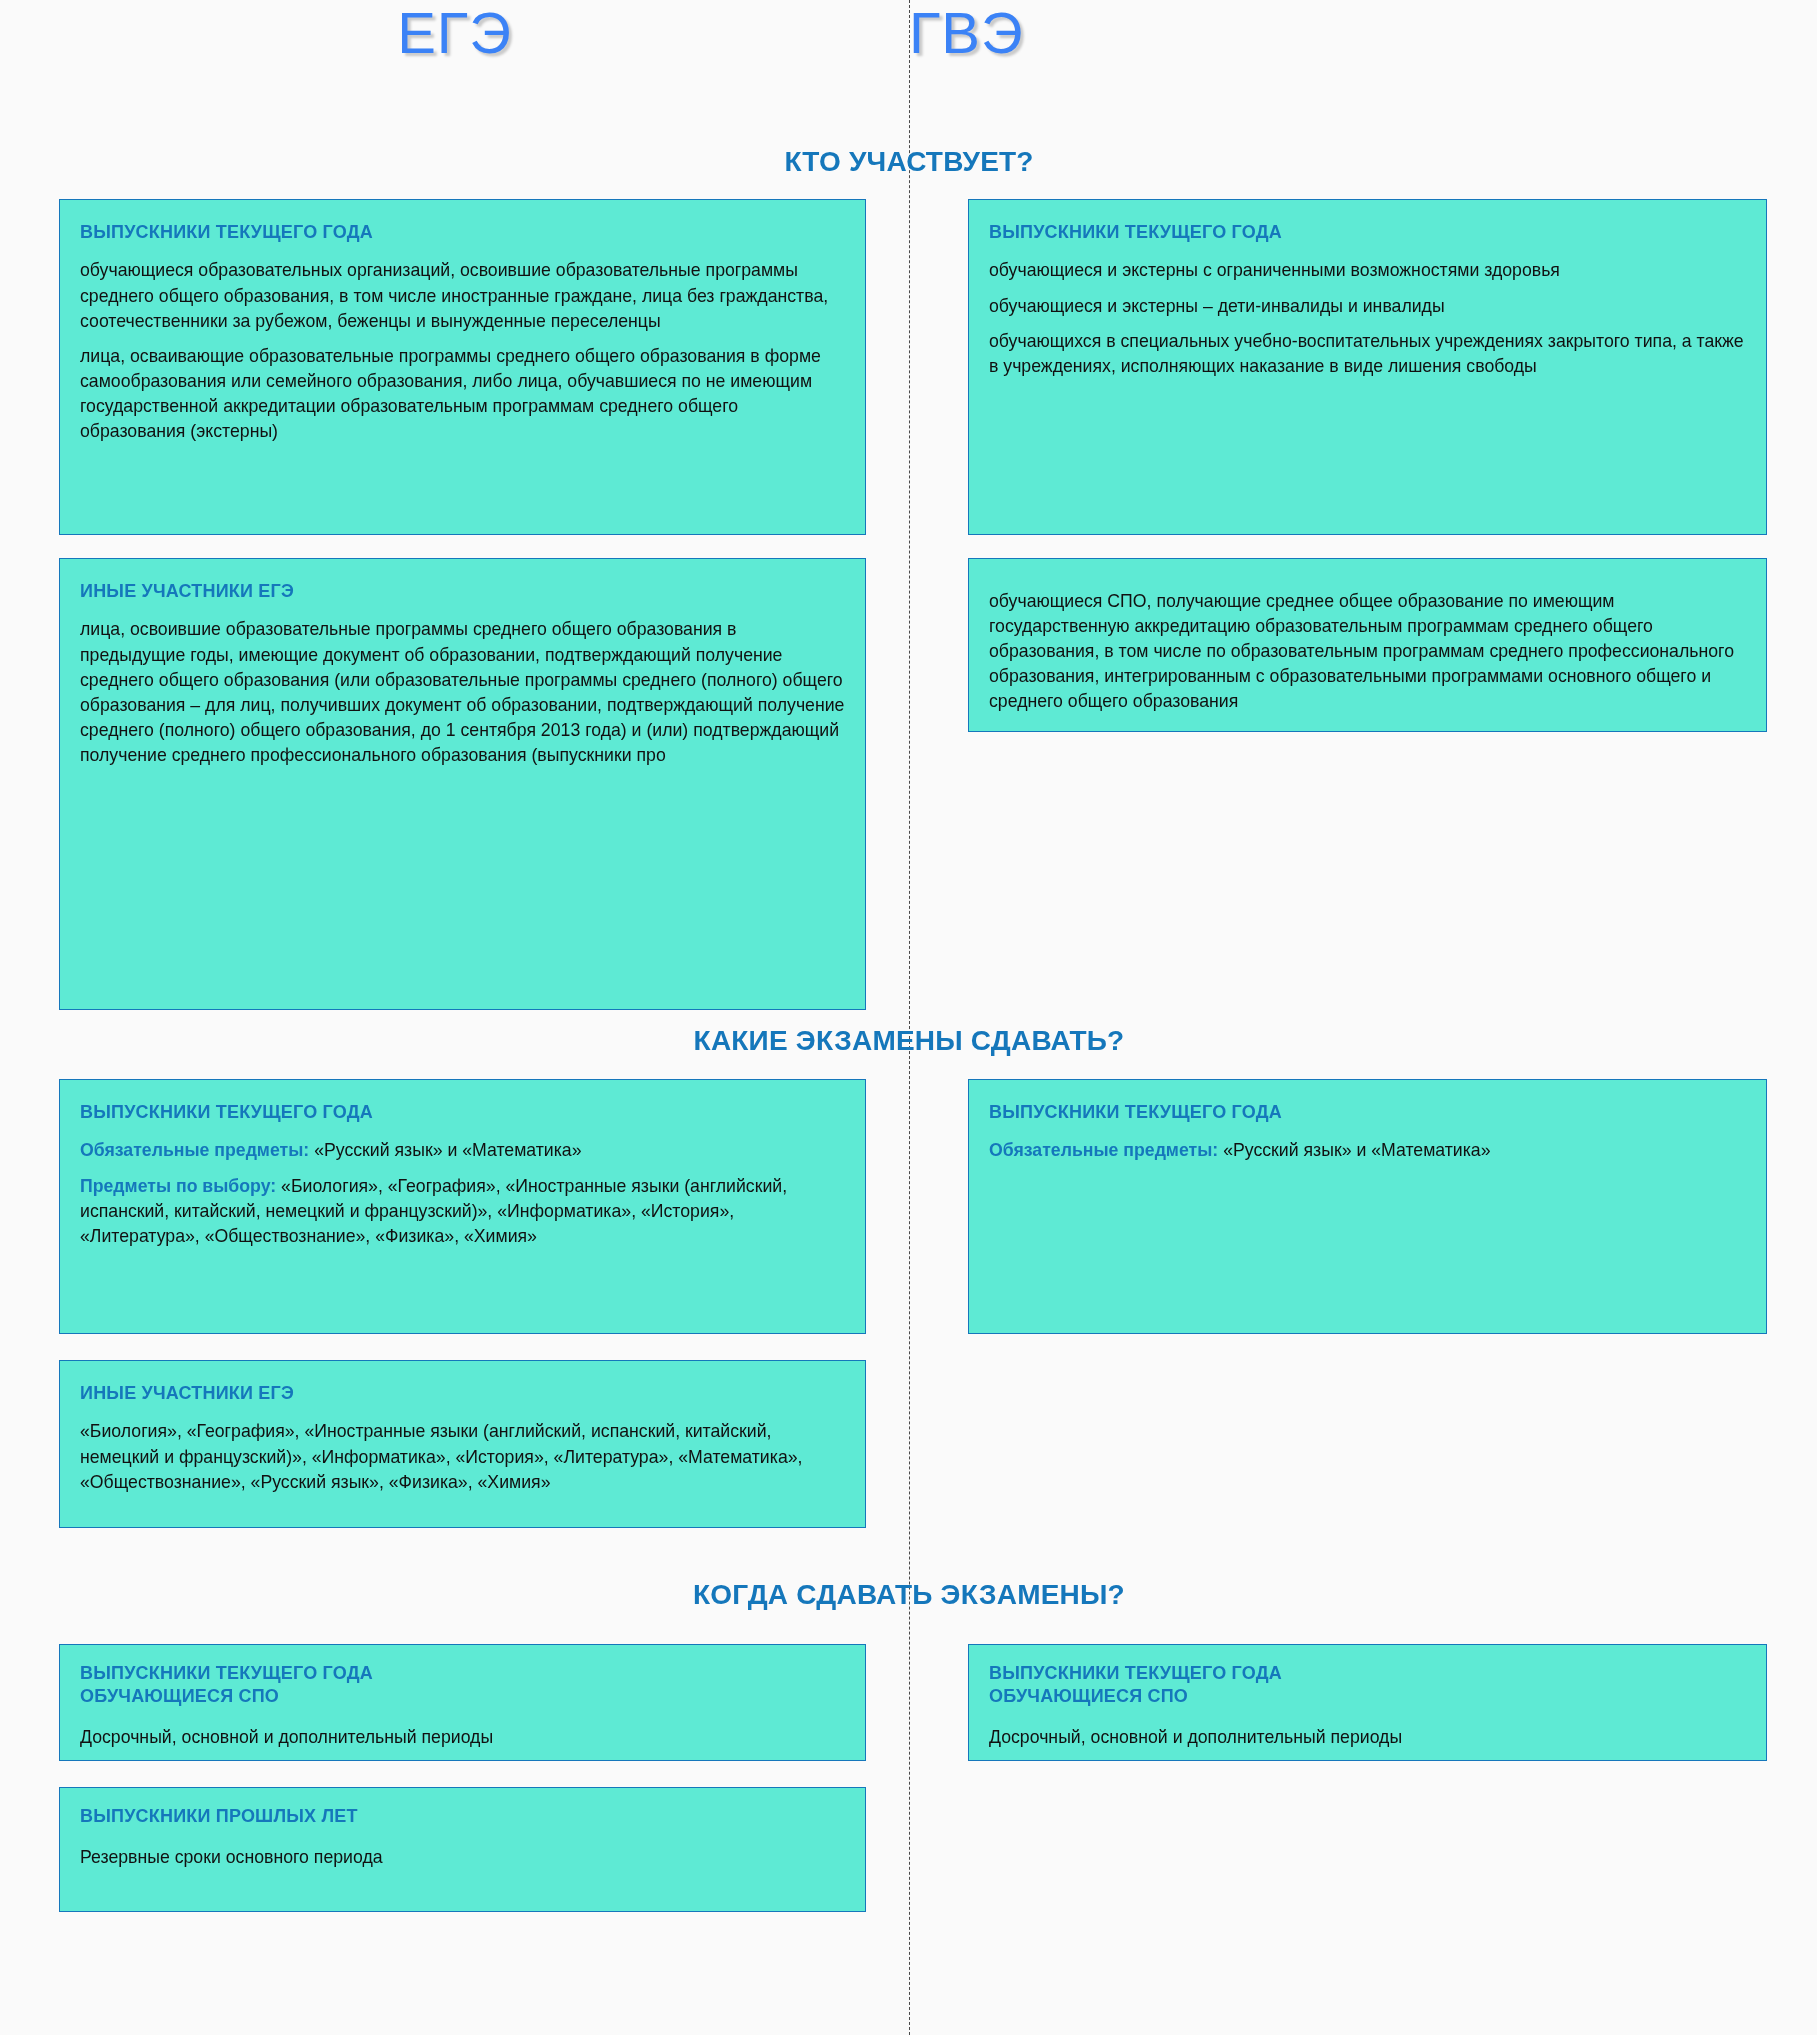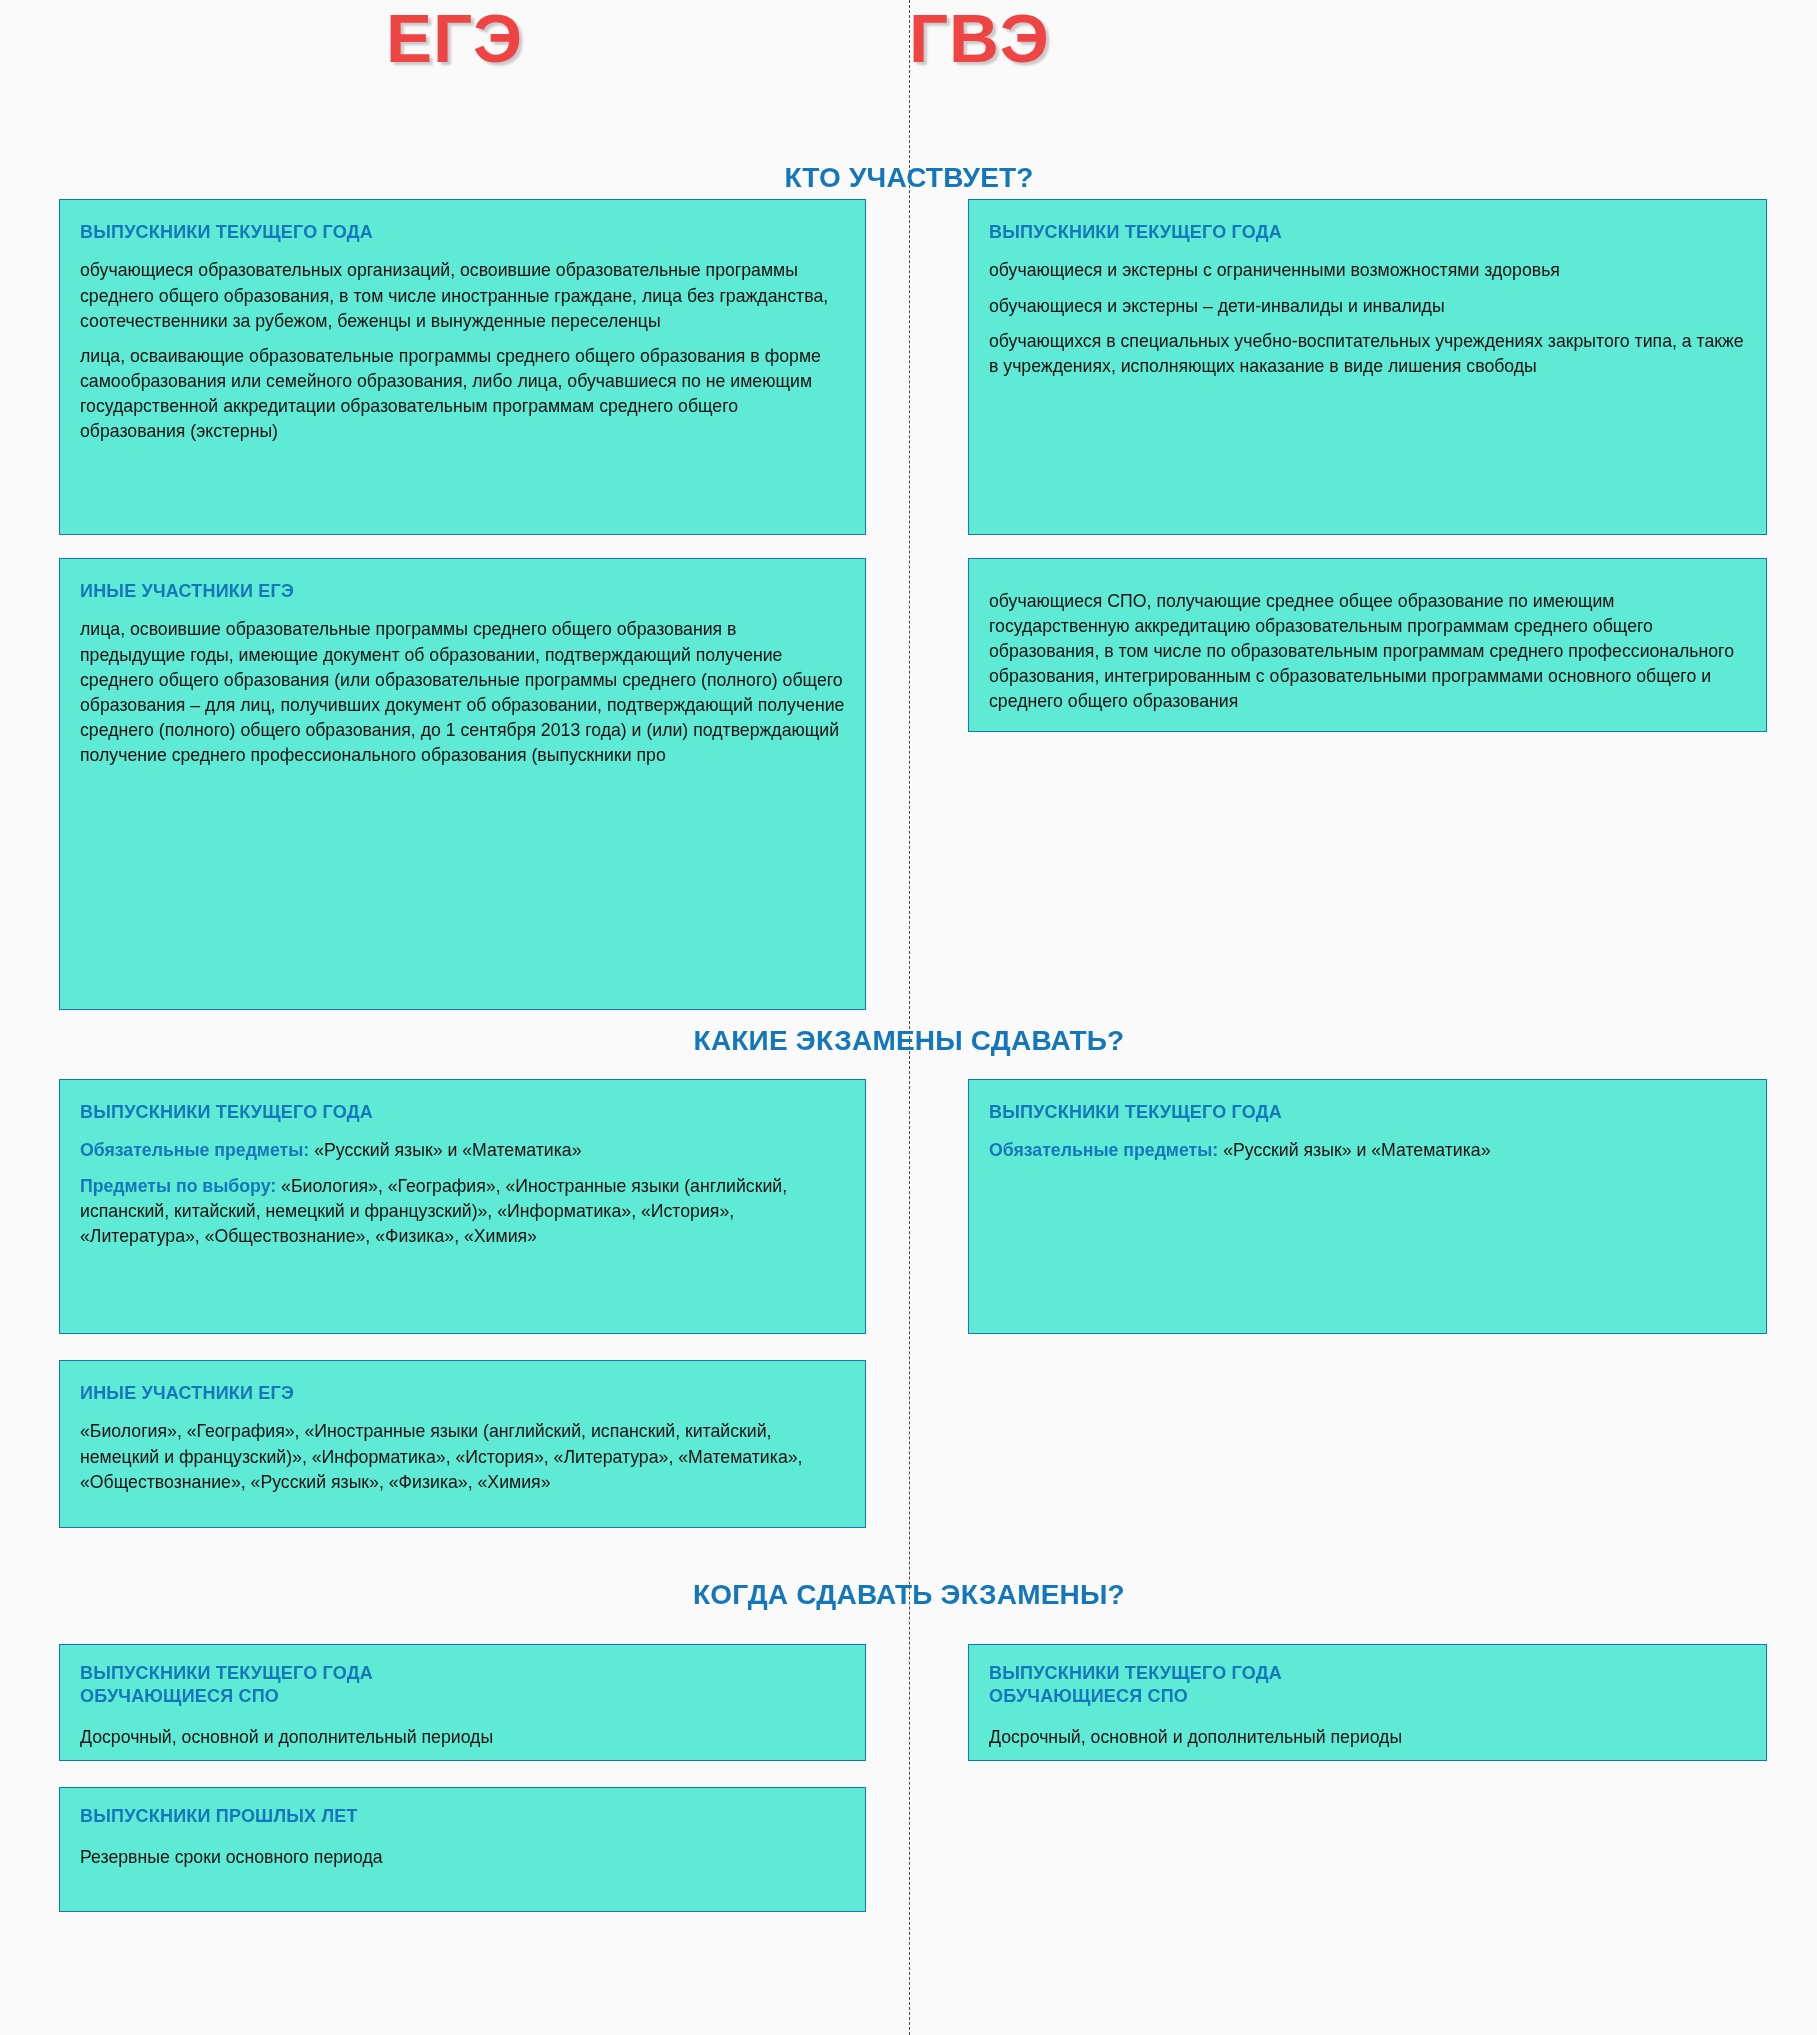--- a/index.html
+++ b/index.html
@@ -24,44 +24,44 @@
     width: 0;
     height: 2035px;
     border-left: 1.8px dashed #2b2b2b;
     opacity: .85;
   }
 
   
   .brand {
     position: absolute;
     top: 3.6px;
-    font-size: 69px;
+    font-size: 58px;
     line-height: 1;
-    font-weight: 700;
+    font-weight: 400;
     letter-spacing: 0.9px;
-    color: #ef4444;
+    color: #3b82f6;
     text-shadow: 3.2px 3.2px 2.7px rgba(0,0,0,.20);
     white-space: nowrap;
   }
   .brand-left  { left: 0; width: 909px; text-align: center; }
   .brand-right { left: 909px; width: 908px; }
 
   
   .section-heading {
     position: absolute;
     left: 0;
     width: 1818px;
     text-align: center;
     font-size: 28px;
     font-weight: 700;
     letter-spacing: 0.2px;
     color: #1577bb;
     white-space: nowrap;
   }
-  #heading-1 { top: 162px; text-align: center; }
+  #heading-1 { top: 146px; text-align: center; }
   #heading-2 { top: 1025px; }
   #heading-3 { top: 1579px; }
 
   
   .card {
     position: absolute;
     box-sizing: border-box;
     background: #5eead4;
     border: 1.4px solid #1577bb;
     padding: 13.6px 20px 13.6px 20px;

